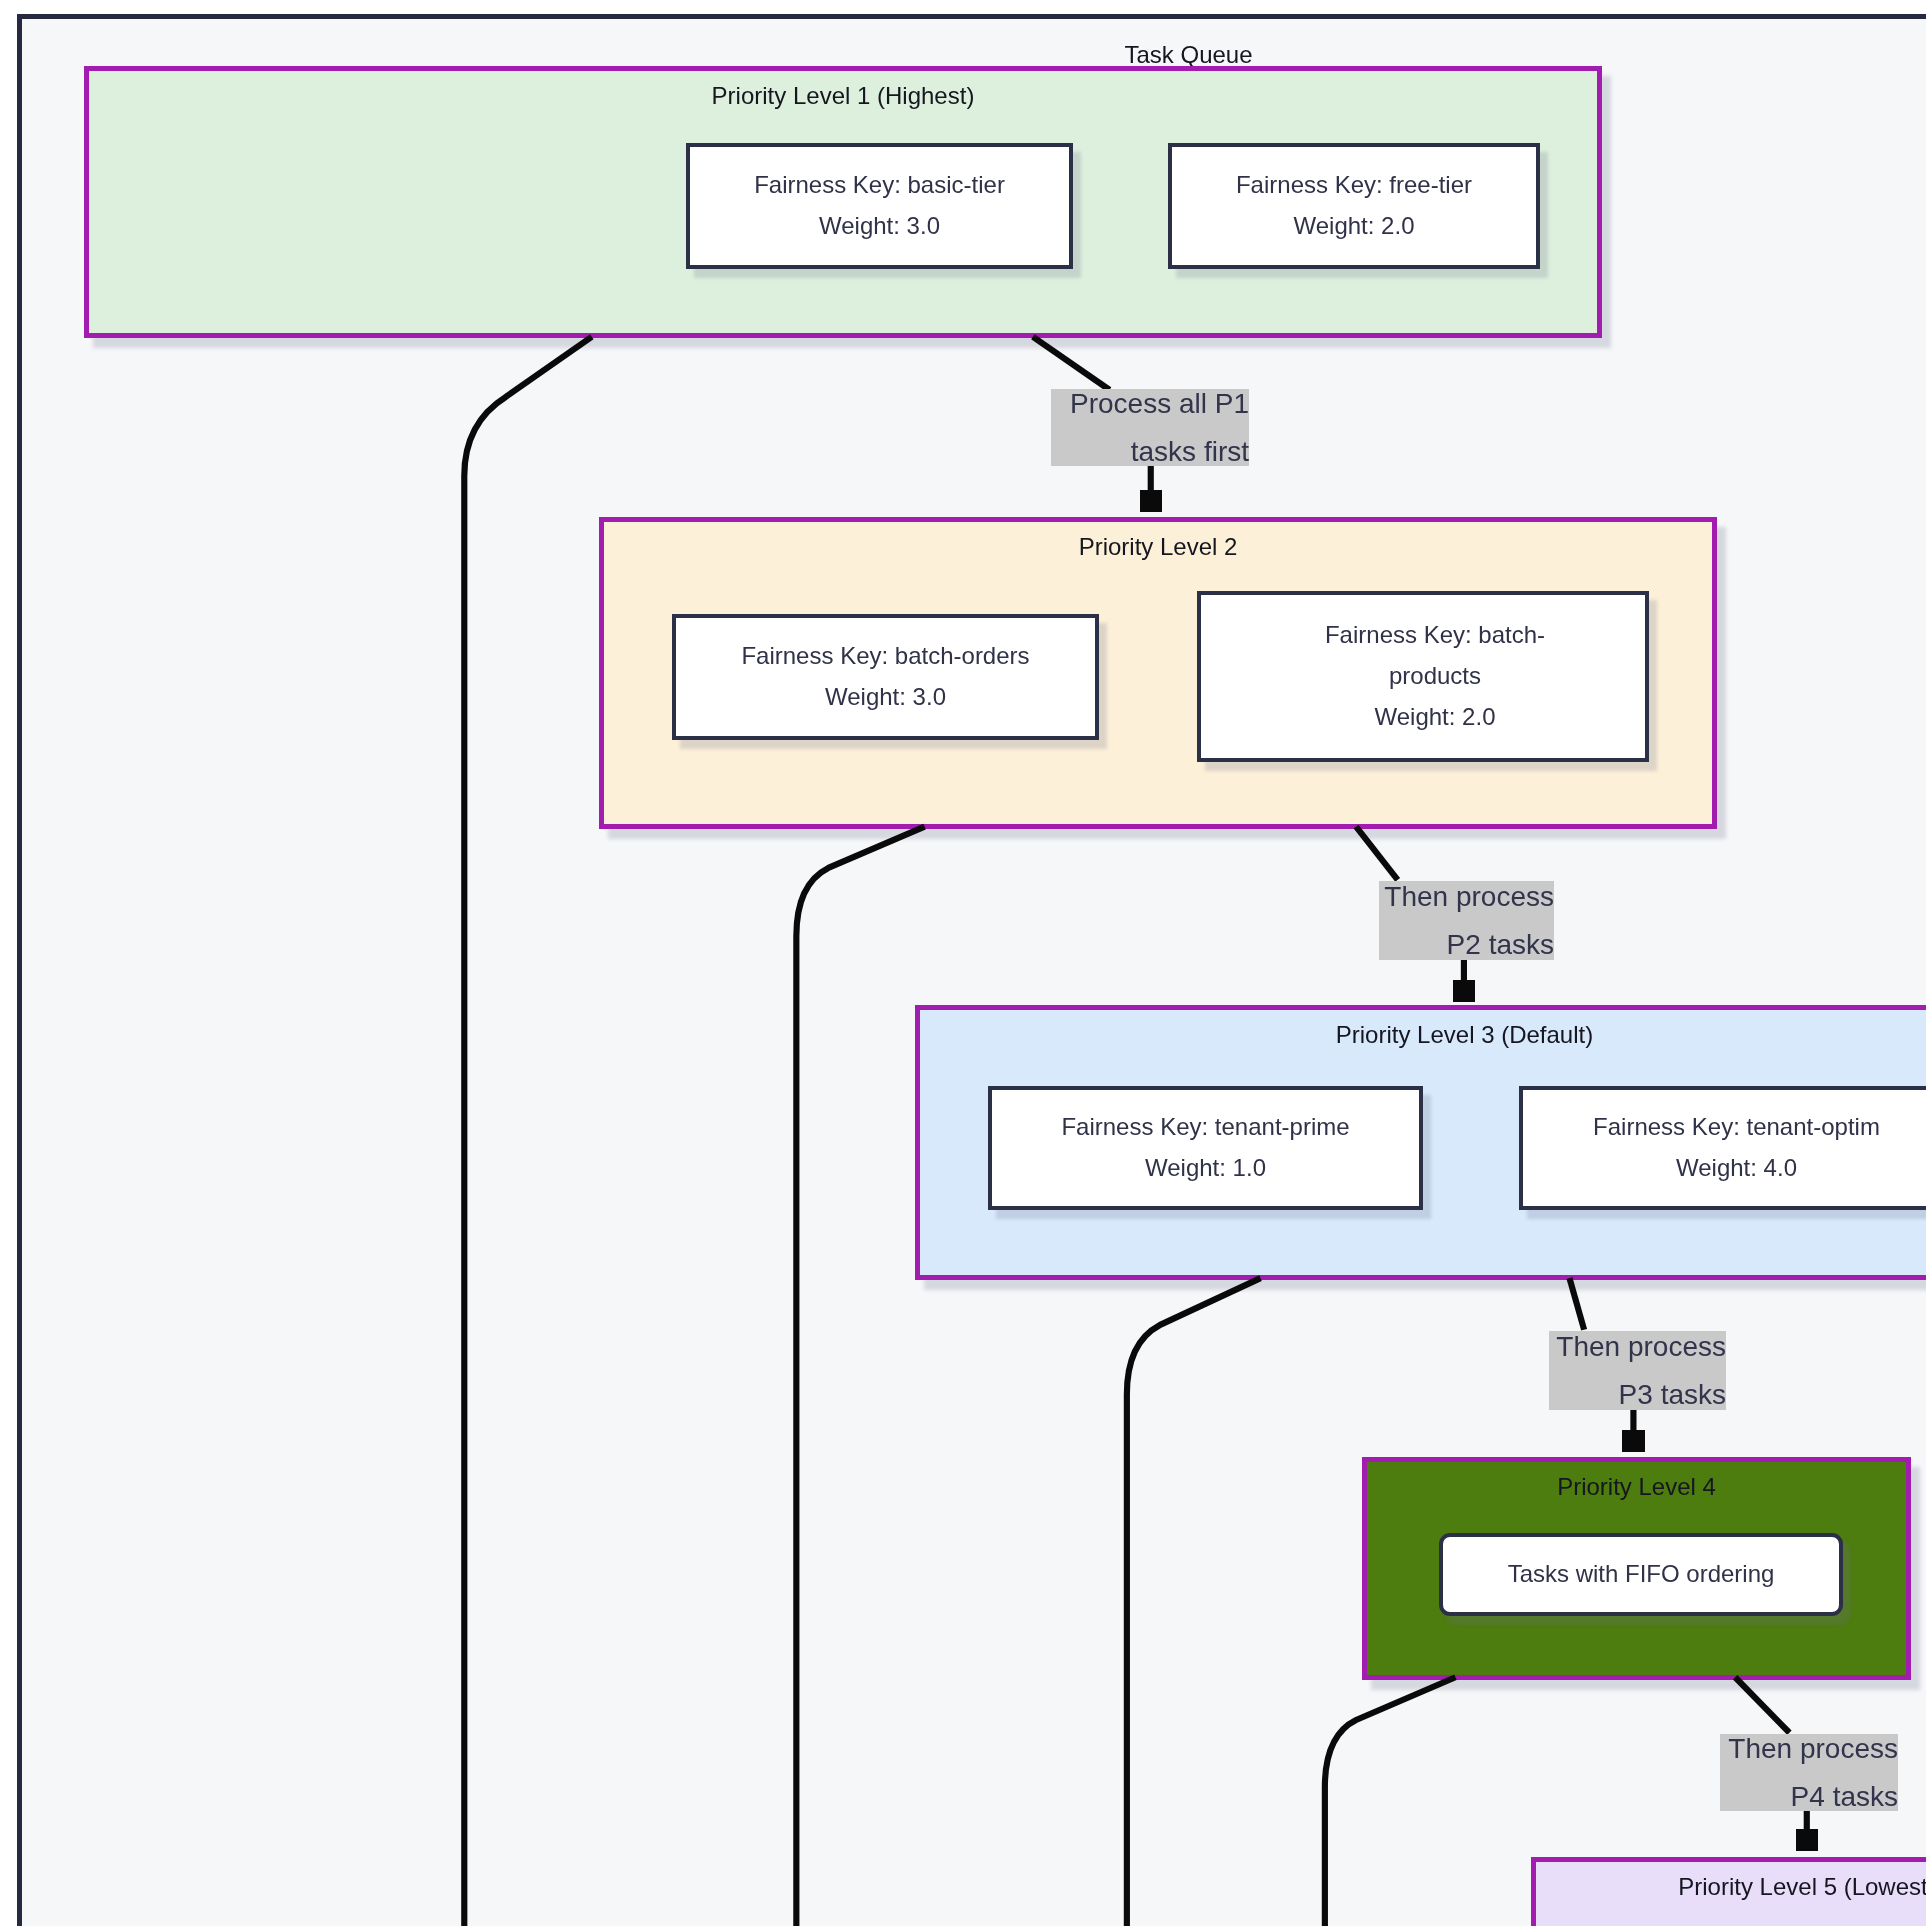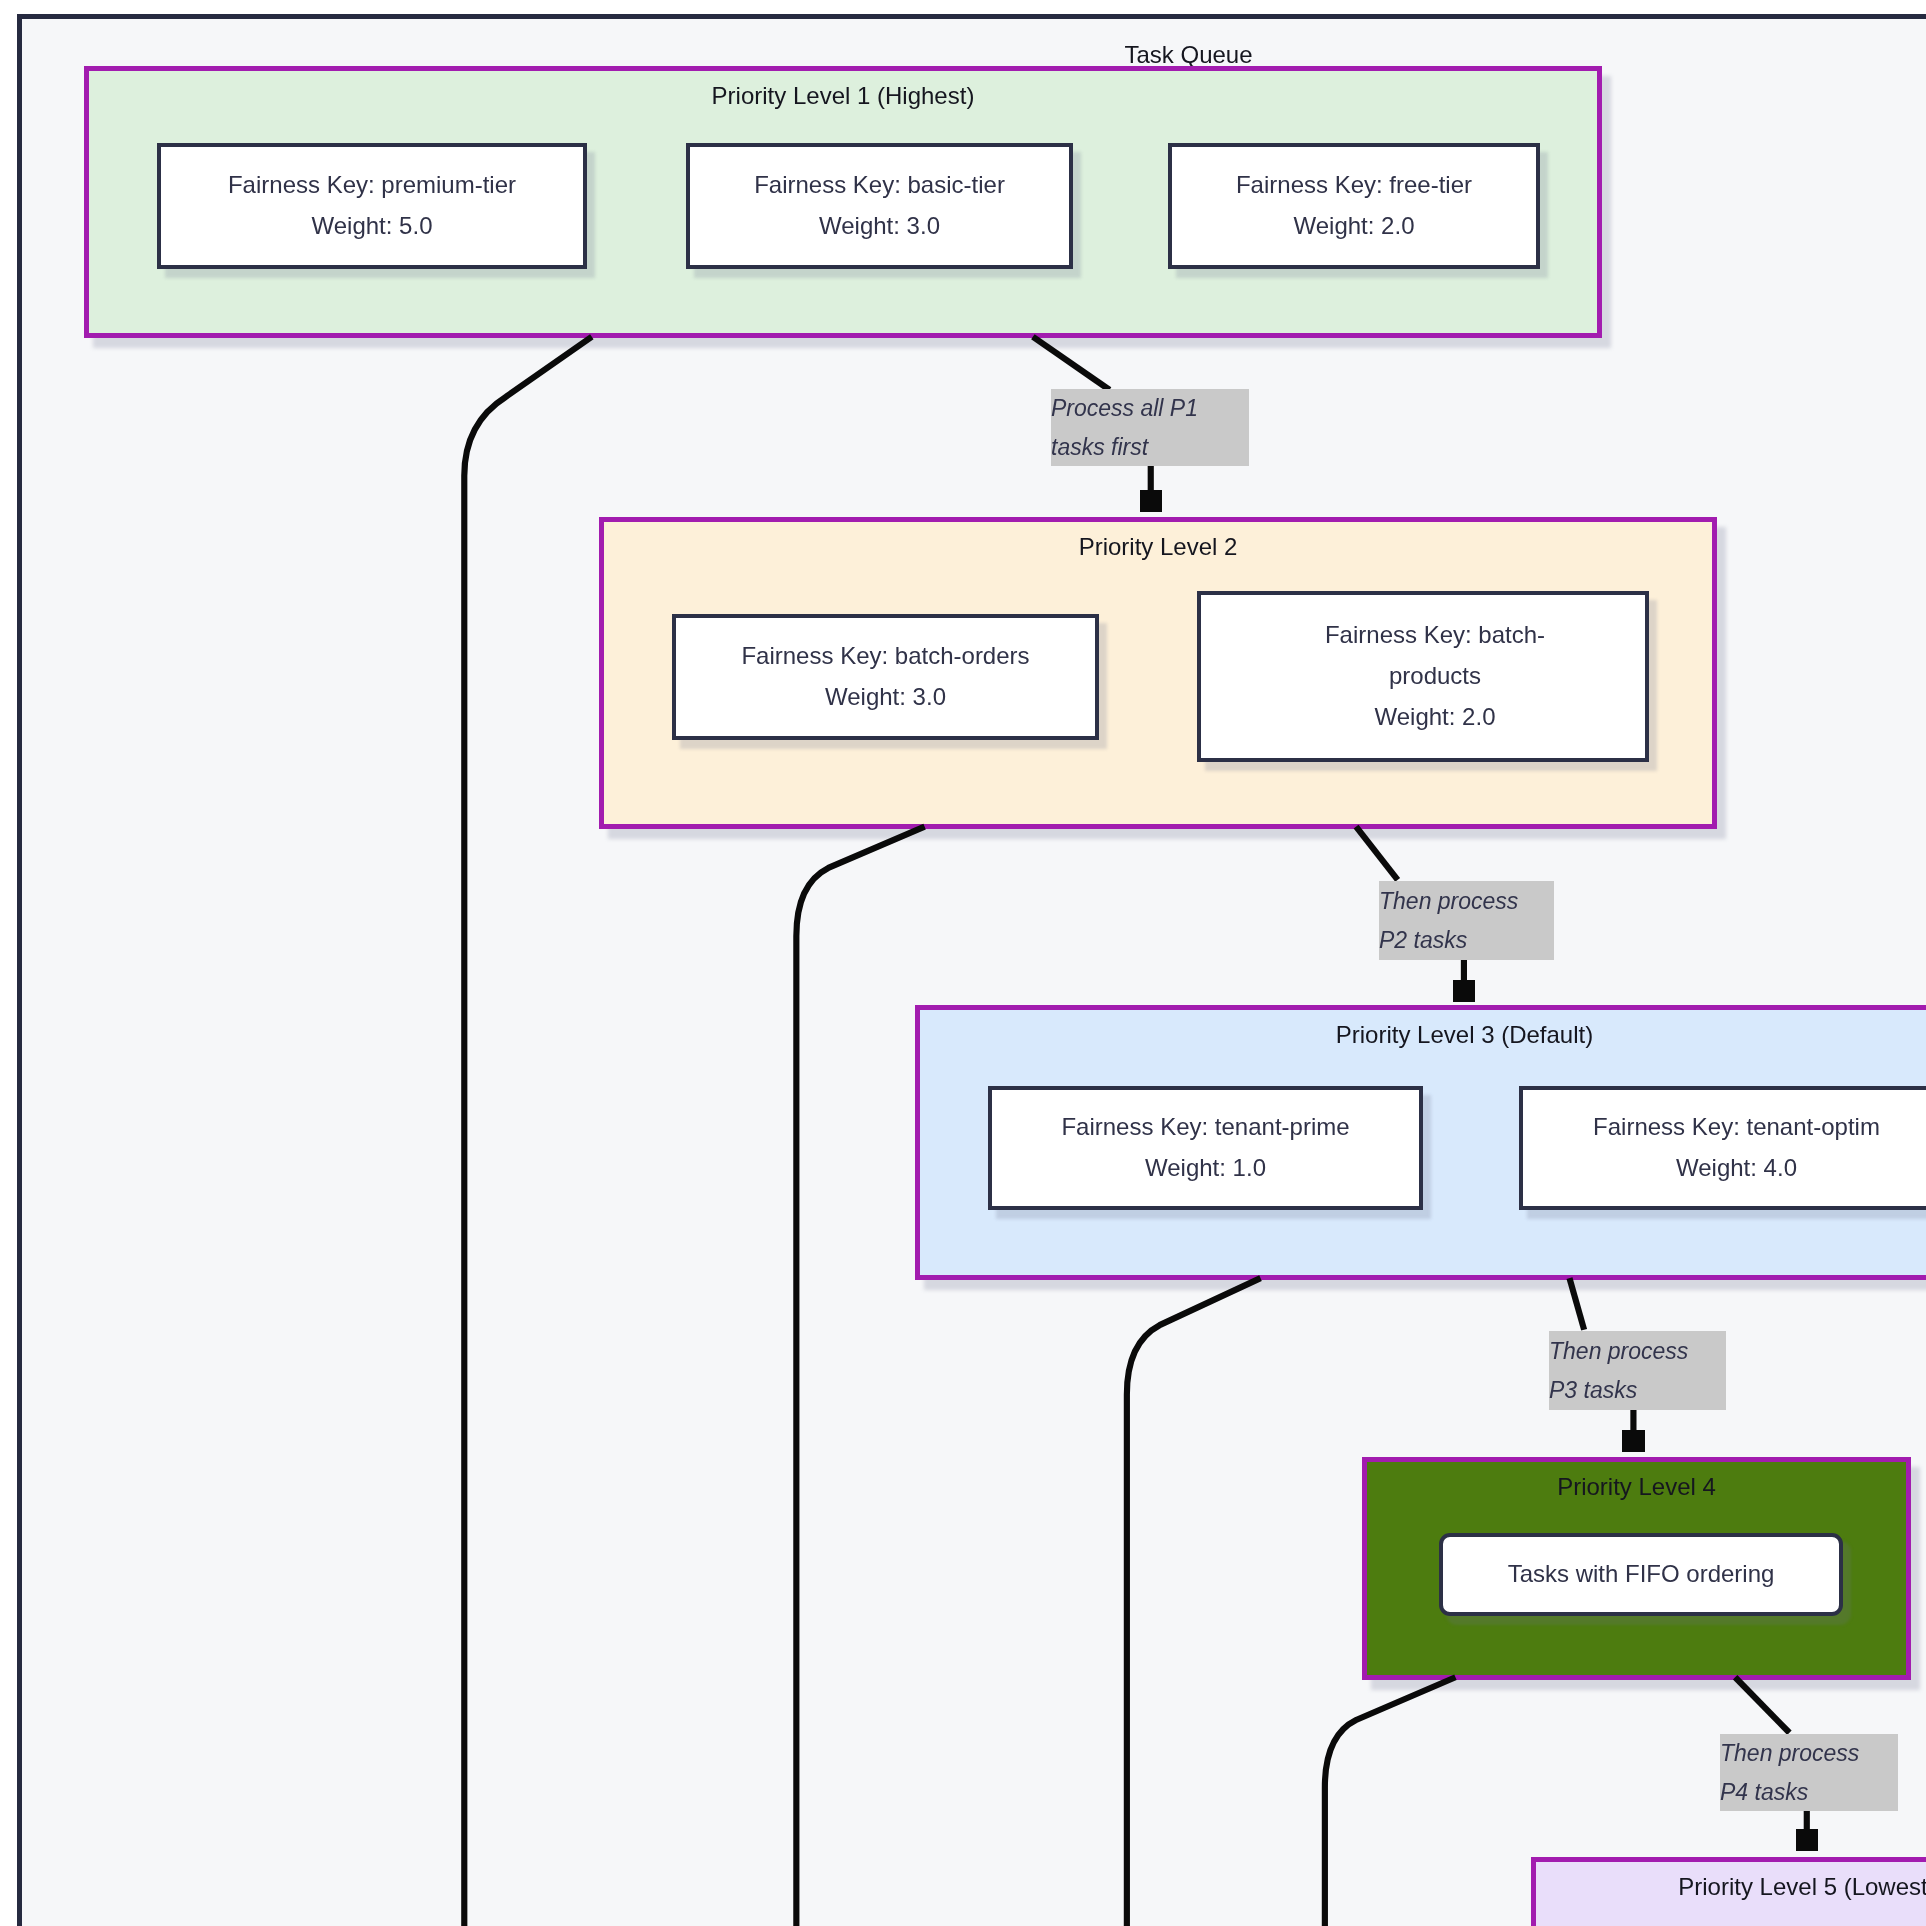--- a/index.html
+++ b/index.html
@@ -41,47 +41,42 @@
     box-sizing:border-box;
     display:flex;flex-direction:column;justify-content:center;align-items:center;
     box-shadow:7.7px 8.5px 3.1px rgba(110,115,140,0.22);
   }
   .node .line{
     font-size:24px;line-height:1.7;white-space:nowrap;text-align:center;
     color:#303248;
   }
   .edge-label{
     position:absolute;
-    display:flex;flex-direction:column;justify-content:center;align-items:flex-start;
+    display:flex;flex-direction:column;justify-content:center;align-items:flex-end;
     text-align:center;
-    font-size:23px;line-height:1.68;
+    font-size:28px;line-height:1.68;
     color:#32344c;
     z-index:30;
-    font-style:italic;
   }
   svg.edges{
     position:absolute;left:0;top:0;z-index:20;pointer-events:none;
   }
   svg.edges path{stroke:#0a0a0a;stroke-width:16;fill:none;stroke-linejoin:round;}
 </style>
 </head>
 <body>
 
 <div id="canvas">
 
   <div class="outer" style="background: rgb(246, 247, 249);">
     <div class="outer-title">Task Queue</div>
   </div>
 
   <div class="cluster" style="left: 84px; top: 66px; width: 1518px; height: 272px; background: rgb(221, 240, 221);">
     <div class="cluster-title">Priority Level 1 (Highest)</div>
-    <div class="node" style="left:68px;top:72px;width:430px;height:126px;">
-      <div class="line">Fairness Key: premium-tier</div>
-      <div class="line">Weight: 5.0</div>
-    </div>
     <div class="node" style="left:597px;top:72px;width:387px;height:126px;">
       <div class="line">Fairness Key: basic-tier</div>
       <div class="line">Weight: 3.0</div>
     </div>
     <div class="node" style="left:1079px;top:72px;width:372px;height:126px;">
       <div class="line">Fairness Key: free-tier</div>
       <div class="line">Weight: 2.0</div>
     </div>
   </div>
 

